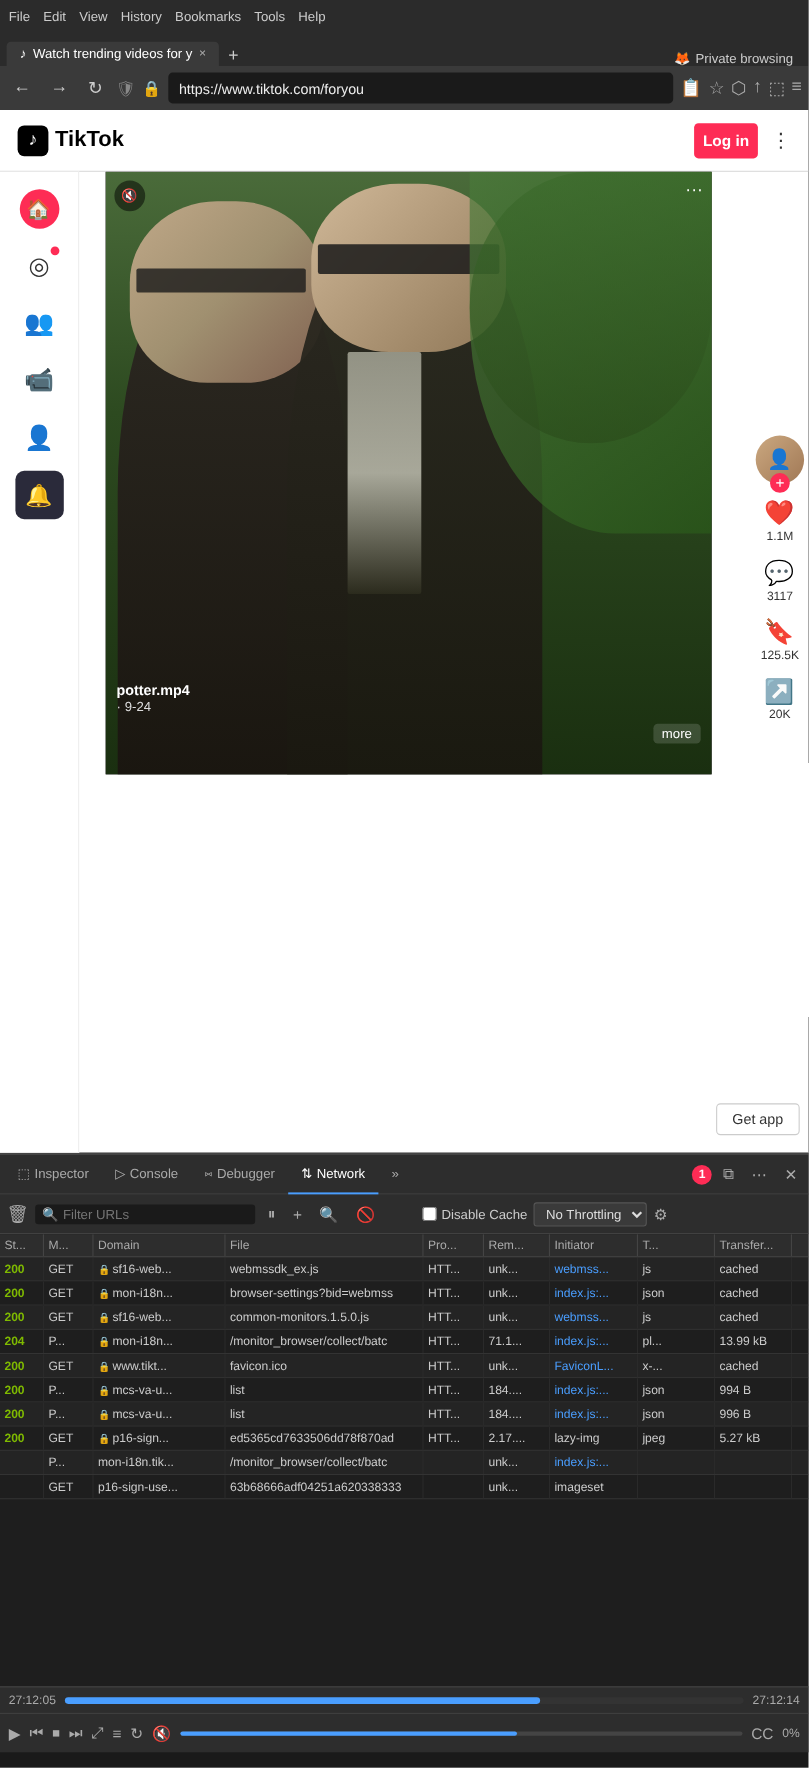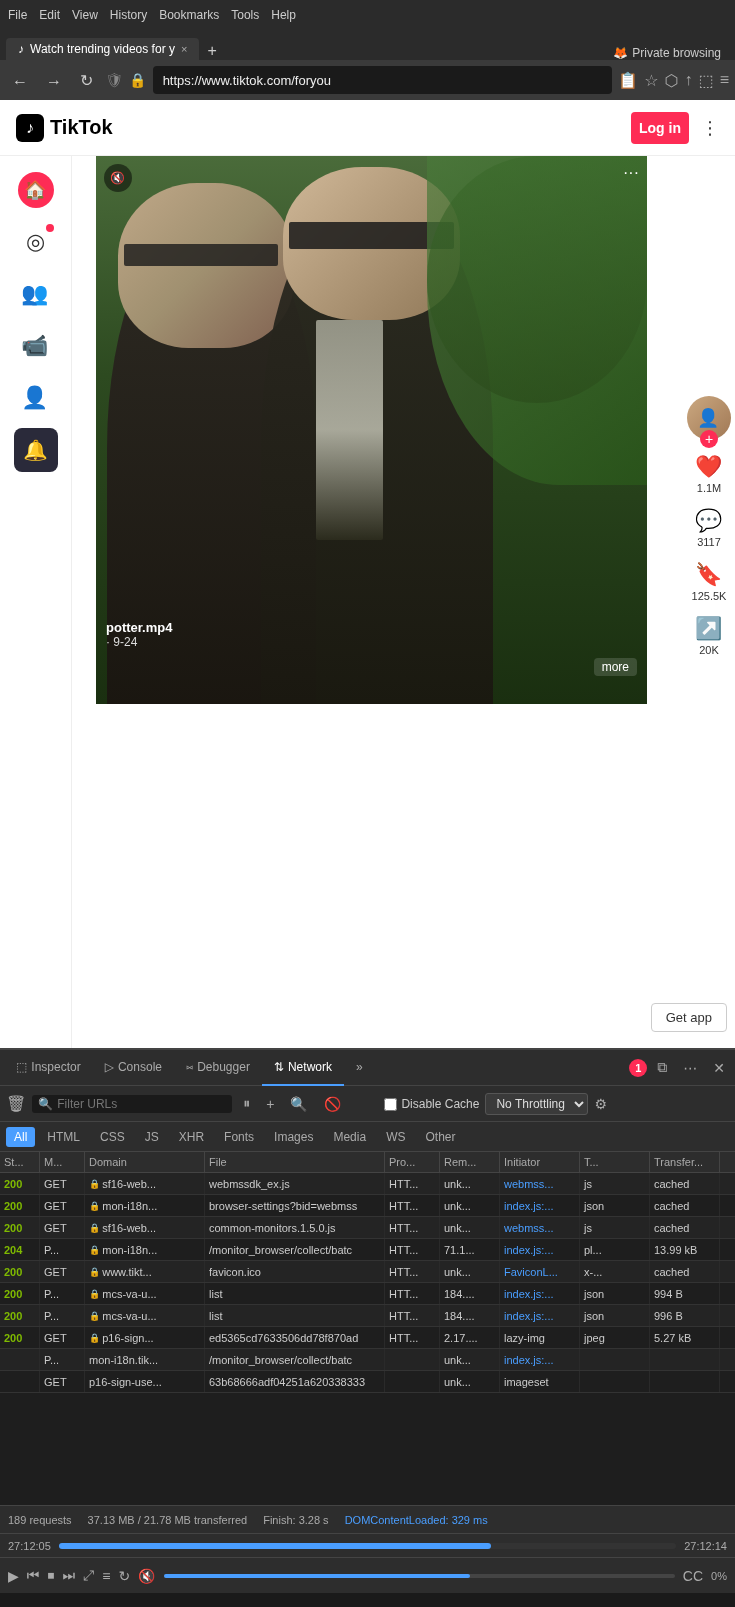--- a/index.html
+++ b/index.html
@@ -428,21 +428,21 @@
     .network-btn {
       background: none;
       border: none;
       color: #aaa;
       font-size: 14px;
       cursor: pointer;
       padding: 2px 5px;
     }
     .disable-cache-label {
       display: flex;
-      align-items: flex-end;
+      align-items: center;
       gap: 4px;
       color: #ccc;
       font-size: 12px;
       cursor: pointer;
       padding-left: 32px;
     }
     .throttle-select {
       background: #3a3a3a;
       border: 1px solid #555;
       color: #ddd;
@@ -802,32 +802,20 @@
     <label class="disable-cache-label">
       <input type="checkbox" style="">
       <span>Disable Cache</span>
     </label>
     <select class="throttle-select">
       <option>No Throttling</option>
     </select>
     <button class="gear-btn">⚙</button>
   </div>
 
-  <div class="filter-tabs">
-    <button class="filter-tab active">All</button>
-    <button class="filter-tab">HTML</button>
-    <button class="filter-tab">CSS</button>
-    <button class="filter-tab">JS</button>
-    <button class="filter-tab">XHR</button>
-    <button class="filter-tab">Fonts</button>
-    <button class="filter-tab">Images</button>
-    <button class="filter-tab">Media</button>
-    <button class="filter-tab">WS</button>
-    <button class="filter-tab">Other</button>
-  </div>
 
   <div class="network-table">
     <div class="table-header">
       <div class="table-header-cell">St...</div>
       <div class="table-header-cell">M...</div>
       <div class="table-header-cell">Domain</div>
       <div class="table-header-cell">File</div>
       <div class="table-header-cell">Pro...</div>
       <div class="table-header-cell">Rem...</div>
       <div class="table-header-cell">Initiator</div>
@@ -940,26 +928,20 @@
       <div class="table-cell">p16-sign-use...</div>
       <div class="table-cell">63b68666adf04251a620338333</div>
       <div class="table-cell"></div>
       <div class="table-cell">unk...</div>
       <div class="table-cell">imageset</div>
       <div class="table-cell"></div>
       <div class="table-cell"></div>
     </div>
   </div>
 
-  <div class="devtools-statusbar">
-    <span class="status-text">189 requests</span>
-    <span class="status-text">37.13 MB / 21.78 MB transferred</span>
-    <span class="status-text">Finish: 3.28 s</span>
-    <span class="status-text" style="color:#4a9eff;">DOMContentLoaded: 329 ms</span>
-  </div>
 
   <div style="background:#2d2d2d; height:24px; display:flex; align-items:center; padding: 0 8px; border-top: 1px solid #444; flex-shrink:0;">
     <span style="color:#aaa; font-size:11px;">27:12:05</span>
     <div style="flex:1; height:6px; background:#333; margin: 0 8px; border-radius:3px; position:relative;">
       <div style="width:70%; height:100%; background:#4a9eff; border-radius:3px;"></div>
     </div>
     <span style="color:#aaa; font-size:11px;">27:12:14</span>
   </div>
 
   <div class="media-bar">

